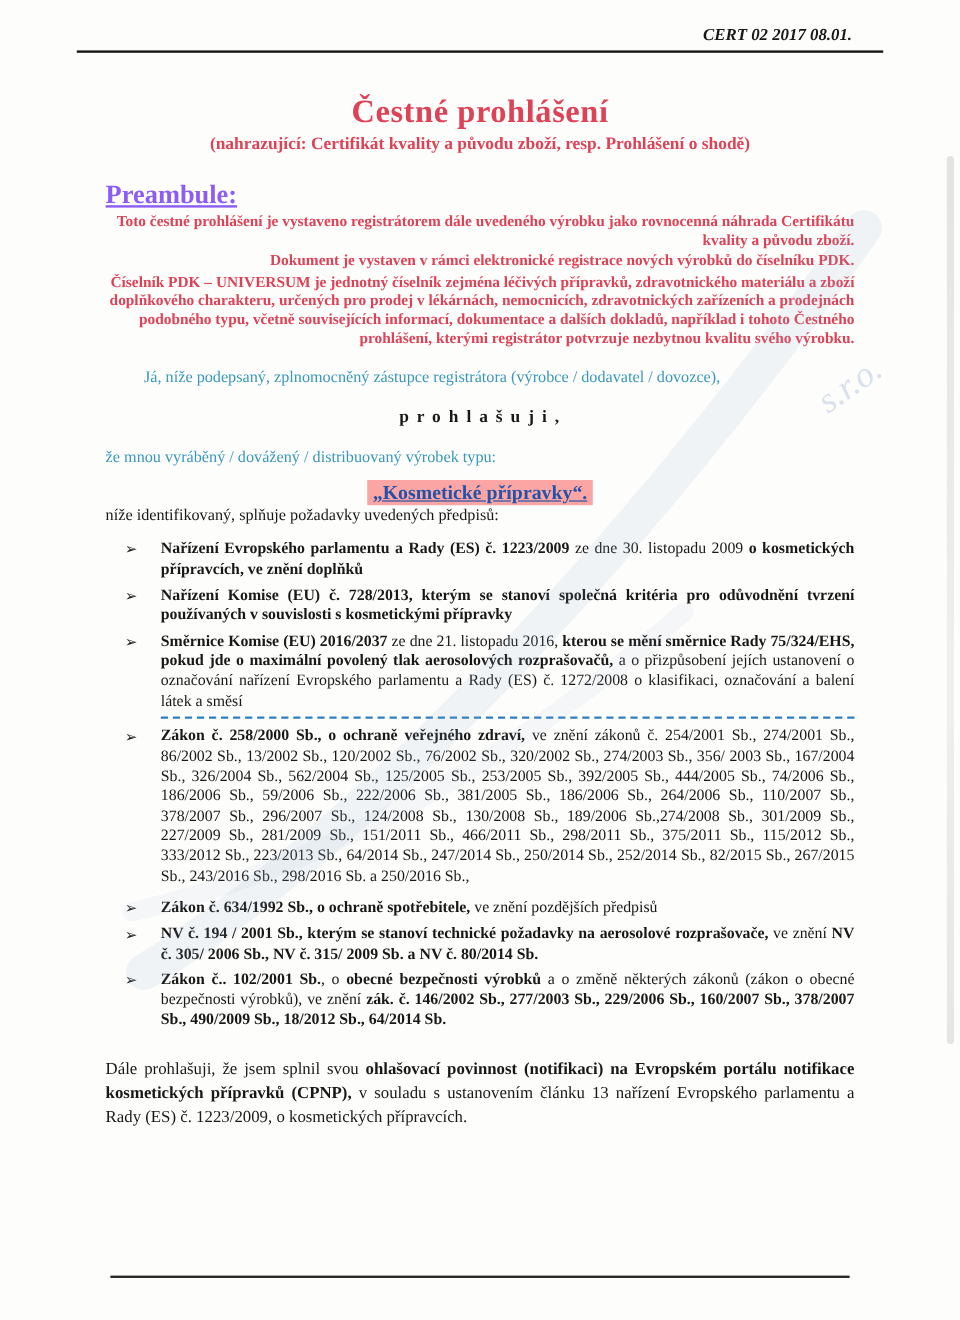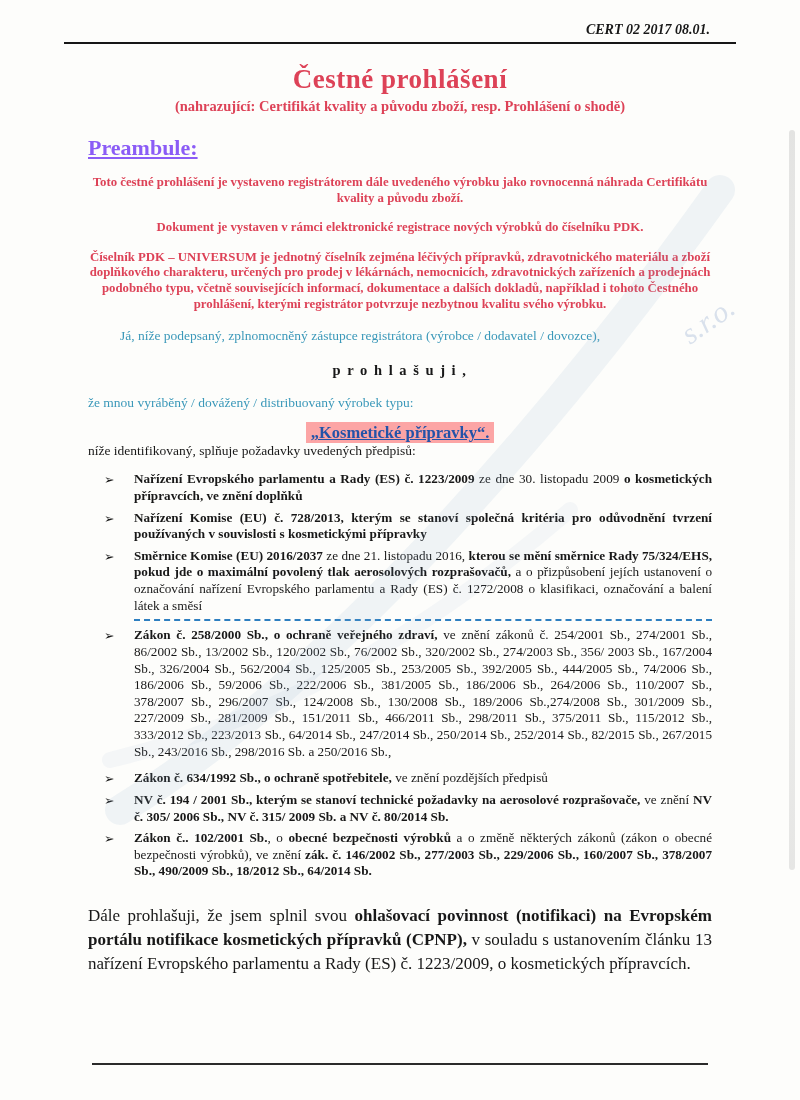--- a/index.html
+++ b/index.html
@@ -7,43 +7,43 @@
   .page {
     position:relative; width:800px; height:1100px; margin:0 auto;
     background:#fdfdfb; overflow:hidden;
     font-family:"Liberation Serif", serif; color:#181818;
     padding:22px 88px 0 88px;
   }
   
   .cert-ref { text-align:right; font-style:italic; font-weight:bold; font-size:14px; padding-right:2px; }
   .header-rule { border-top:2px solid #161616; margin:4px -24px 0 -24px; }
   
-  .title { text-align:center; color:#dd4257; font-weight:bold; font-size:27px; margin-top:20px; letter-spacing:.5px; }
+  .title { text-align:center; color:#dd4257; font-weight:bold; font-size:27px; margin-top:34px; letter-spacing:.5px; }
   .subtitle { text-align:center; color:#dd4257; font-weight:bold; font-size:14.5px; margin-top:3px; }
   
   .pre-heading { color:#8b5cf6; font-weight:bold; font-size:22px; text-decoration:underline; margin-top:20px; }
-  .preambule p { color:#dd4257; font-weight:bold; font-size:12.8px; line-height:1.22; margin-top:14px; text-align:center; }
+  .preambule p { color:#dd4257; font-weight:bold; font-size:12.8px; line-height:1.22; margin-top:2px; text-align:right; }
   
   .intro { color:#3a98b9; font-size:13.5px; margin-top:16px; margin-left:32px; }
   .verb { text-align:center; font-weight:bold; font-size:14.5px; letter-spacing:1.5px; margin-top:18px; }
   .product-line { color:#3a98b9; font-size:13.5px; margin-top:16px; }
   .product-wrap { text-align:center; margin-top:12px; }
   .product-type { background:#fca5a5; color:#2353a8; font-weight:bold; font-size:16.5px; text-decoration:underline; padding:1px 5px; }
   .follows { font-size:13.5px; }
   
   .bullets { list-style:none; margin-top:12px; }
   .bullets li { display:flex; margin-bottom:5px; }
   .bullets li.gap-top { margin-top:10px; }
   .marker { flex:0 0 30px; margin-left:16px; font-family:"DejaVu Sans", sans-serif; font-size:12.5px; padding-top:1px; }
   .btext { flex:1; font-size:13.2px; line-height:1.26; text-align:justify; }
   .b { font-weight:bold; }
   .sep-row { margin:2px 0 6px 46px; }
   .dashed { border-top:2px dashed #2d7fc1; height:0; }
   
-  .closing { margin-top:24px; font-size:17px; line-height:1.42; text-align:justify; }
+  .closing { margin-top:24px; font-size:14px; line-height:1.42; text-align:justify; }
   
   .footer { position:absolute; left:92px; right:92px; bottom:26px; text-align:center; }
   .footer-rule { border-top:2px solid #2a2a2a; margin-bottom:9px; }
   .footer-text { font-size:13px; }
   
   .watermark { position:absolute; inset:0; pointer-events:none; }
   .scan-edge { position:absolute; top:130px; right:5px; width:6px; height:740px;
     background:linear-gradient(to bottom, rgba(160,160,160,.28), rgba(140,140,140,.12) 60%, rgba(160,160,160,.25));
     border-radius:3px; pointer-events:none; }
 </style>

